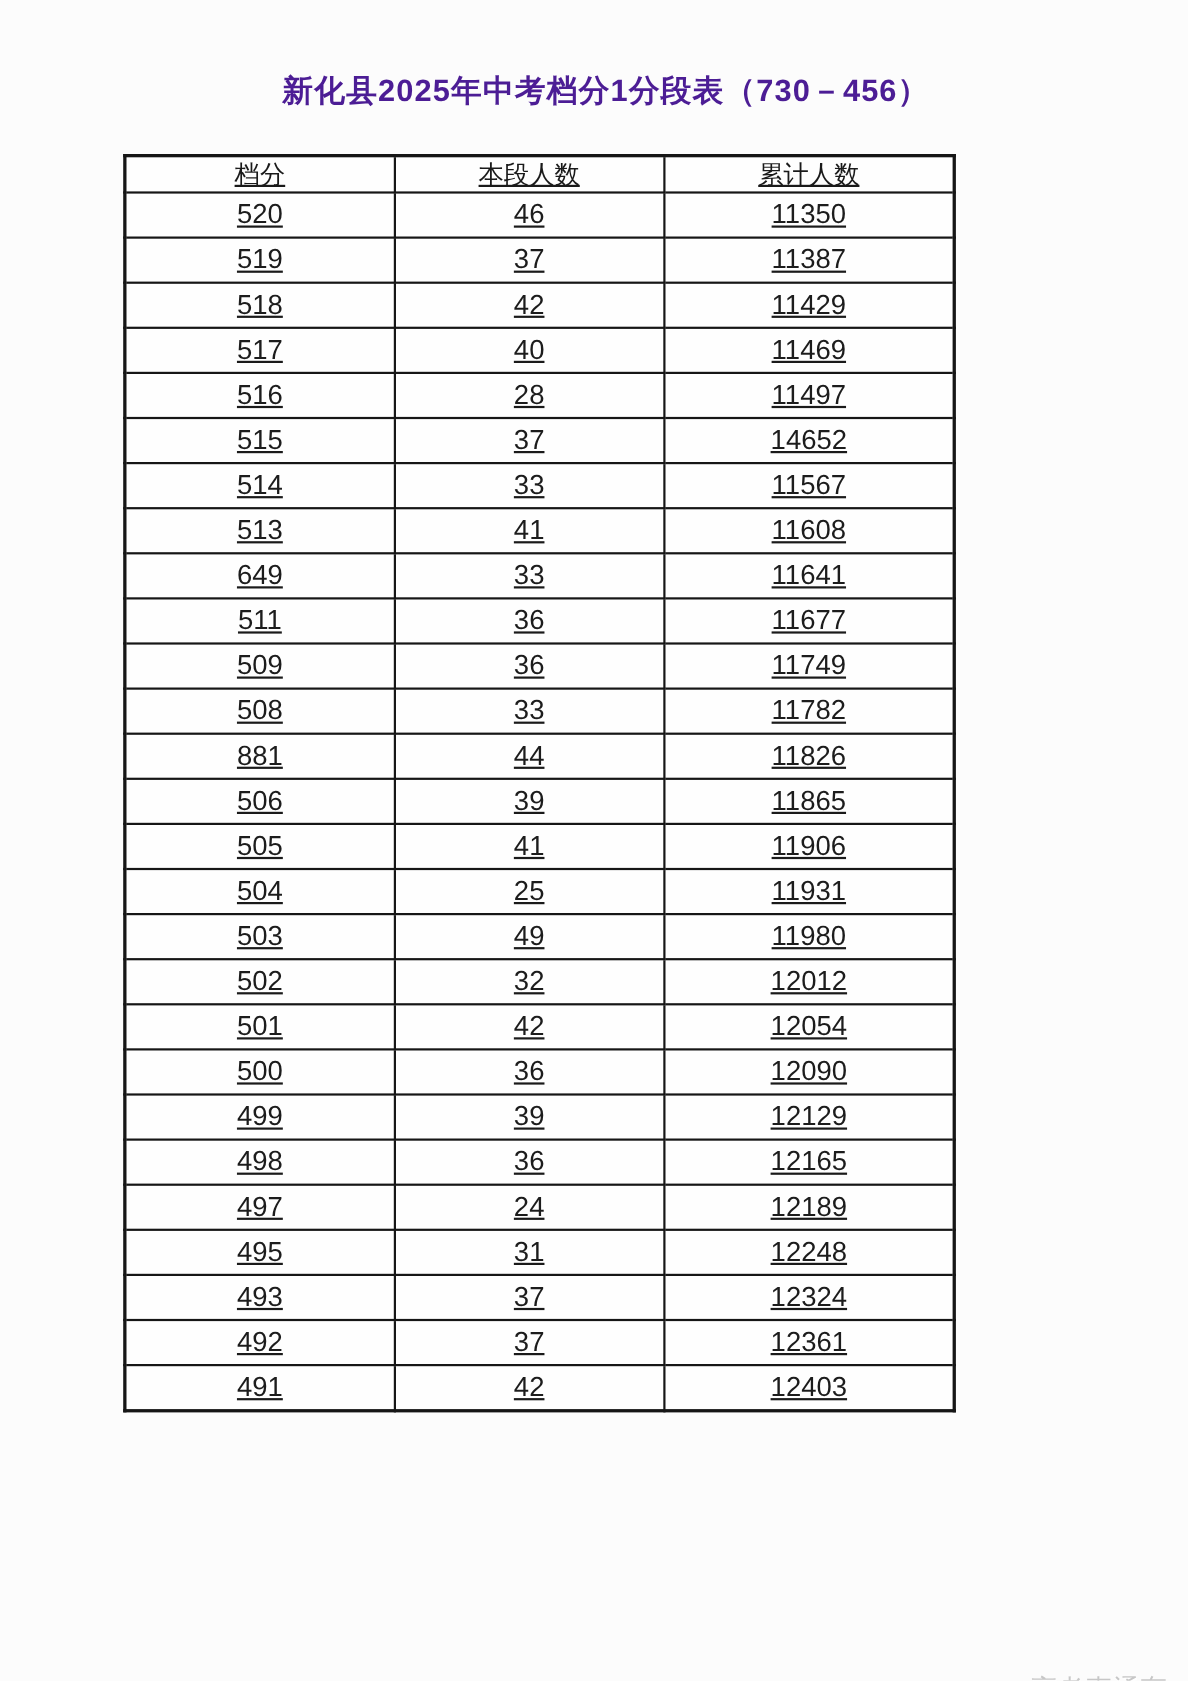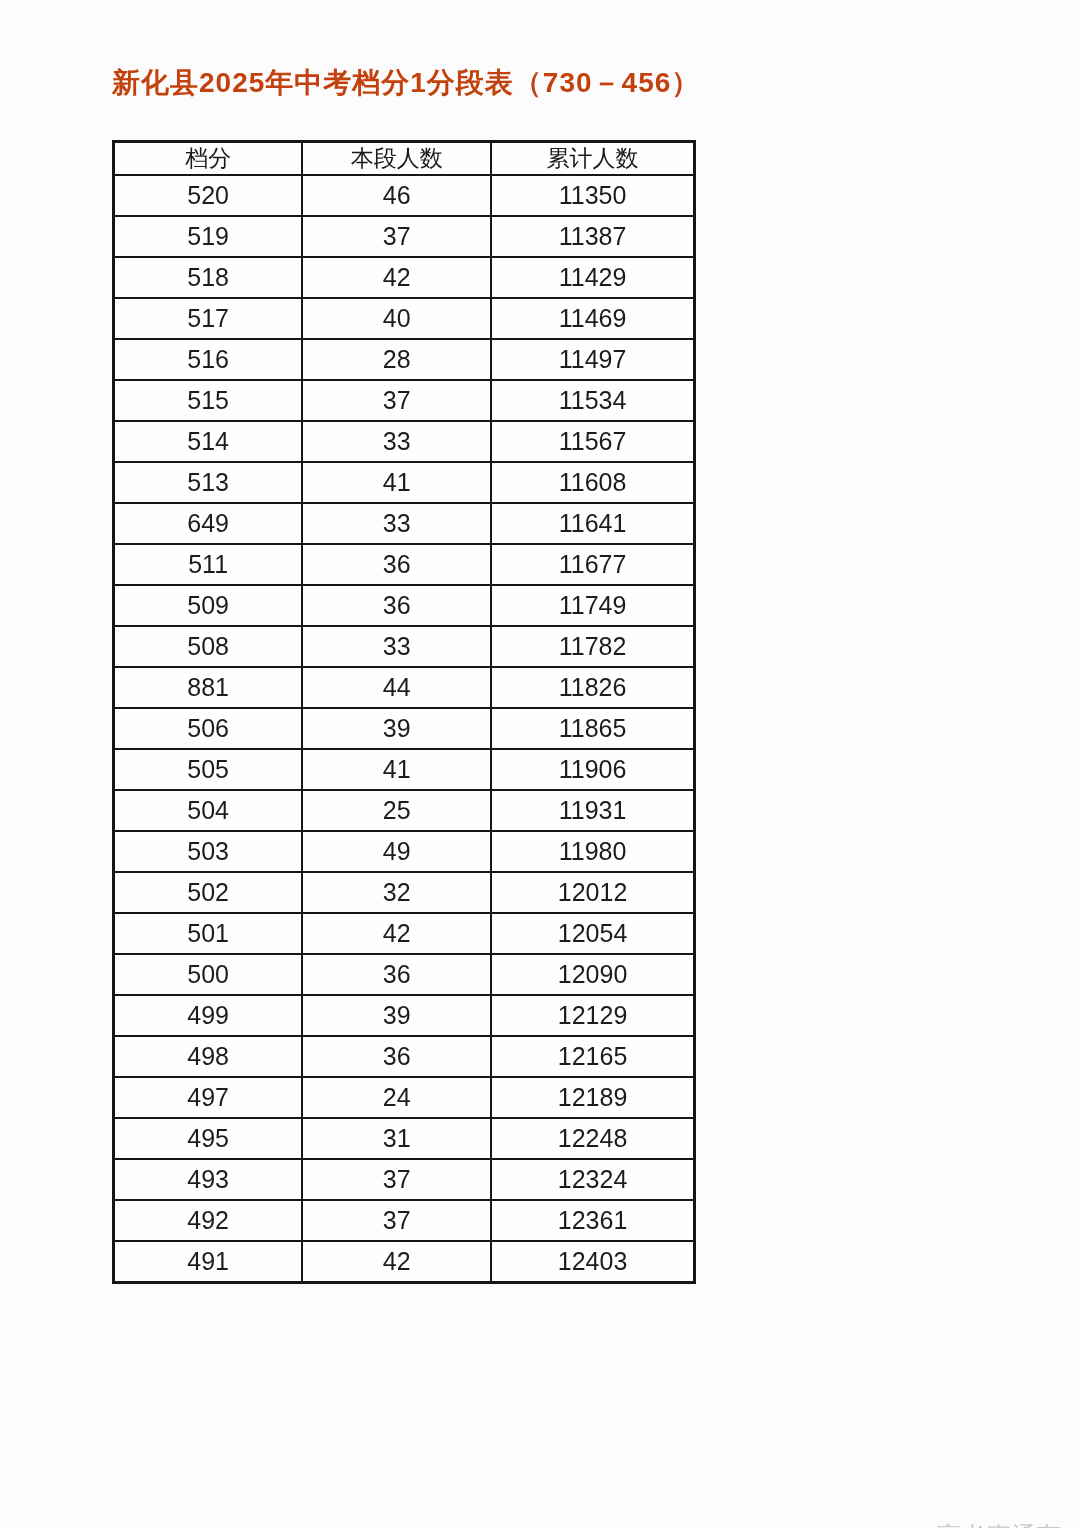--- a/index.html
+++ b/index.html
@@ -13,34 +13,35 @@
     background: #fcfcfc;
     font-family: "Liberation Sans", "DejaVu Sans", sans-serif;
     color: #1a1a1a;
     overflow: hidden;
   }
   .doc-title {
     position: absolute;
     left: 112px;
     top: 64px;
     width: 733px;
-    text-align: left;
+    text-align: right;
     font-size: 28px;
     font-weight: bold;
     letter-spacing: 1px;
-    color: #c2410c;
+    color: #4c1d95;
   }
   table.score-table {
     position: absolute;
     left: 112px;
     top: 140px;
-    width: 584px;
+    width: 757px;
     border-collapse: collapse;
     table-layout: fixed;
     background: #fefefe;
+    text-decoration: underline;
   }
   table.score-table,
   table.score-table th,
   table.score-table td {
     border: 2px solid #161616;
   }
   table.score-table {
     border-width: 3px;
   }
   table.score-table th {
@@ -110,21 +111,21 @@
         <td>11469</td>
       </tr>
       <tr>
         <td>516</td>
         <td>28</td>
         <td>11497</td>
       </tr>
       <tr>
         <td>515</td>
         <td>37</td>
-        <td>11534</td>
+        <td>14652</td>
       </tr>
       <tr>
         <td>514</td>
         <td>33</td>
         <td>11567</td>
       </tr>
       <tr>
         <td>513</td>
         <td>41</td>
         <td>11608</td>

